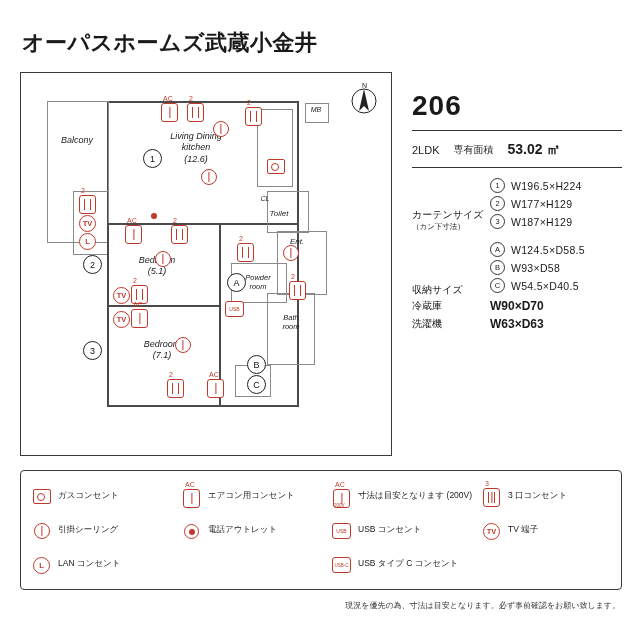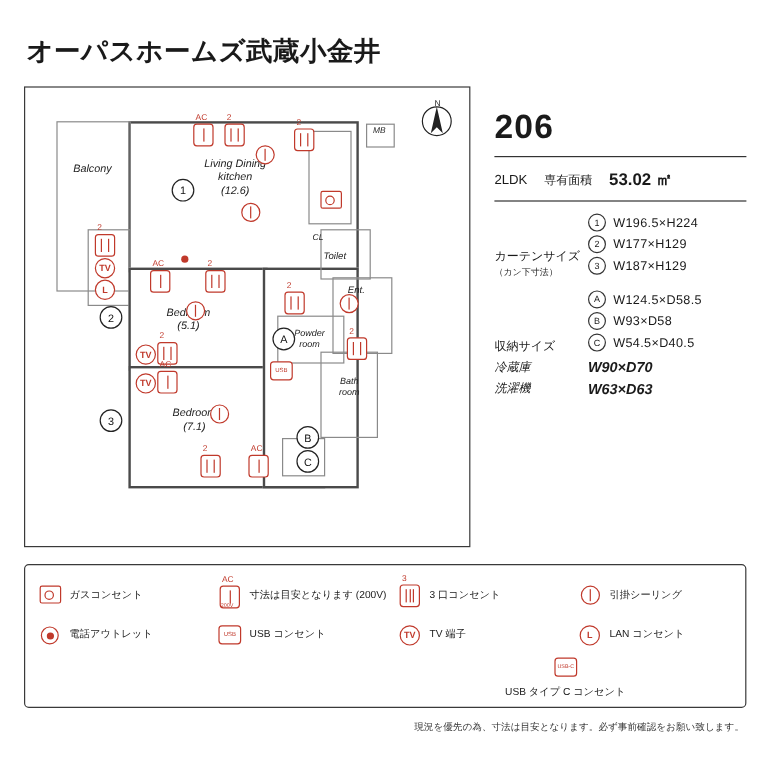--- a/index.html
+++ b/index.html
@@ -325,41 +325,50 @@
           <span class="spec-val">W93×D58</span>
         </div>
         <div class="spec-item">
           <span class="mini-badge">C</span>
           <span class="spec-val">W54.5×D40.5</span>
         </div>
       </div>
     </div>
   </div>
 
-  <div class="spec-block" style="margin-top:0;font-style:italic;">
+  <div class="spec-block" style="margin-top:0;">
     <div class="kv-row">
       <span class="kv-key">冷蔵庫</span>
       <span class="kv-val">W90×D70</span>
     </div>
     <div class="kv-row">
       <span class="kv-key">洗濯機</span>
       <span class="kv-val">W63×D63</span>
     </div>
   </div>
 
 </div>
 
 <div class="legend">
   <div class="legend-grid">
 
     <div class="lg-item">
       <span class="lg-ico">
         <span class="gas" style="left:2px;top:3px;"></span>
       </span>
       <span class="lg-text">ガスコンセント</span>
+    </div>
+    <div class="lg-item">
+      <span class="lg-ico">
+        <span class="outlet" style="left:2px;top:3px;">
+            <span class="num">AC</span>
+            <span class="bar"></span>
+          </span>
+      </span>
+      <span class="lg-text">エアコン用コンセント</span>
     </div>
     <div class="lg-item">
       <span class="lg-ico">
         <span class="outlet" style="left:2px;top:3px;">
             <span class="num">AC</span>
             <span class="bar"></span>
           <span style="position:absolute;bottom:-1px;left:0;font-size:4.5px;color:#c0392b;">200V</span>
           </span>
       </span>
       <span class="lg-text">寸法は目安となります (200V)</span>
@@ -400,21 +409,21 @@
         <span class="circ" style="left:2px;top:3px;width:15px;height:15px;">TV</span>
       </span>
       <span class="lg-text">TV 端子</span>
     </div>
     <div class="lg-item">
       <span class="lg-ico">
         <span class="circ" style="left:2px;top:3px;width:15px;height:15px;">L</span>
       </span>
       <span class="lg-text">LAN コンセント</span>
     </div>
-    <div class="lg-item" style="grid-column:3 / span 2;flex-direction:column;">
+    <div class="lg-item" style="grid-column:3 / span 2;">
       <span class="lg-ico">
         <span class="usb" style="left:1px;top:3px;font-size:4.5px;">USB-C</span>
       </span>
       <span class="lg-text">USB タイプ C コンセント</span>
     </div>
   </div>
 </div>
 
 <div class="footnote">現況を優先の為、寸法は目安となります。必ず事前確認をお願い致します。</div>
 

